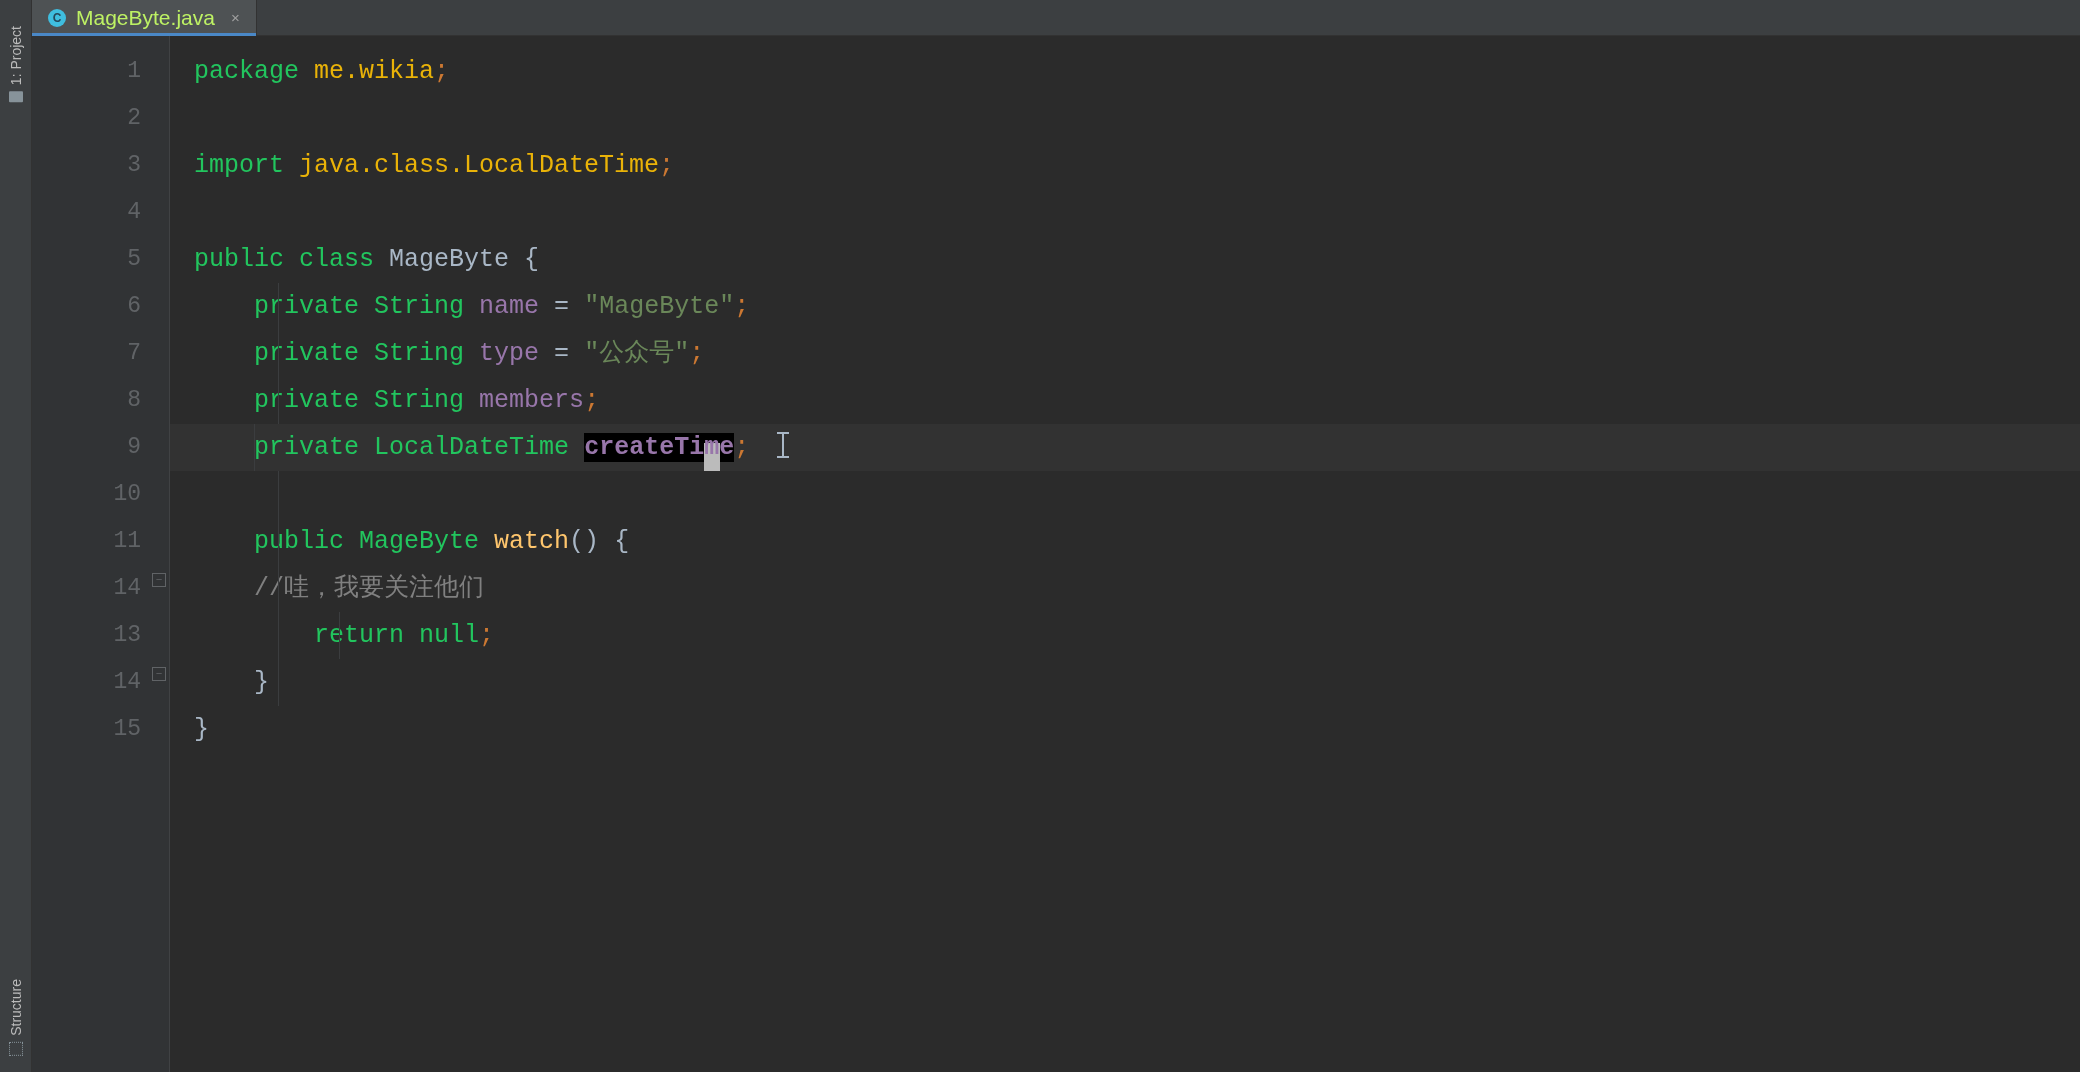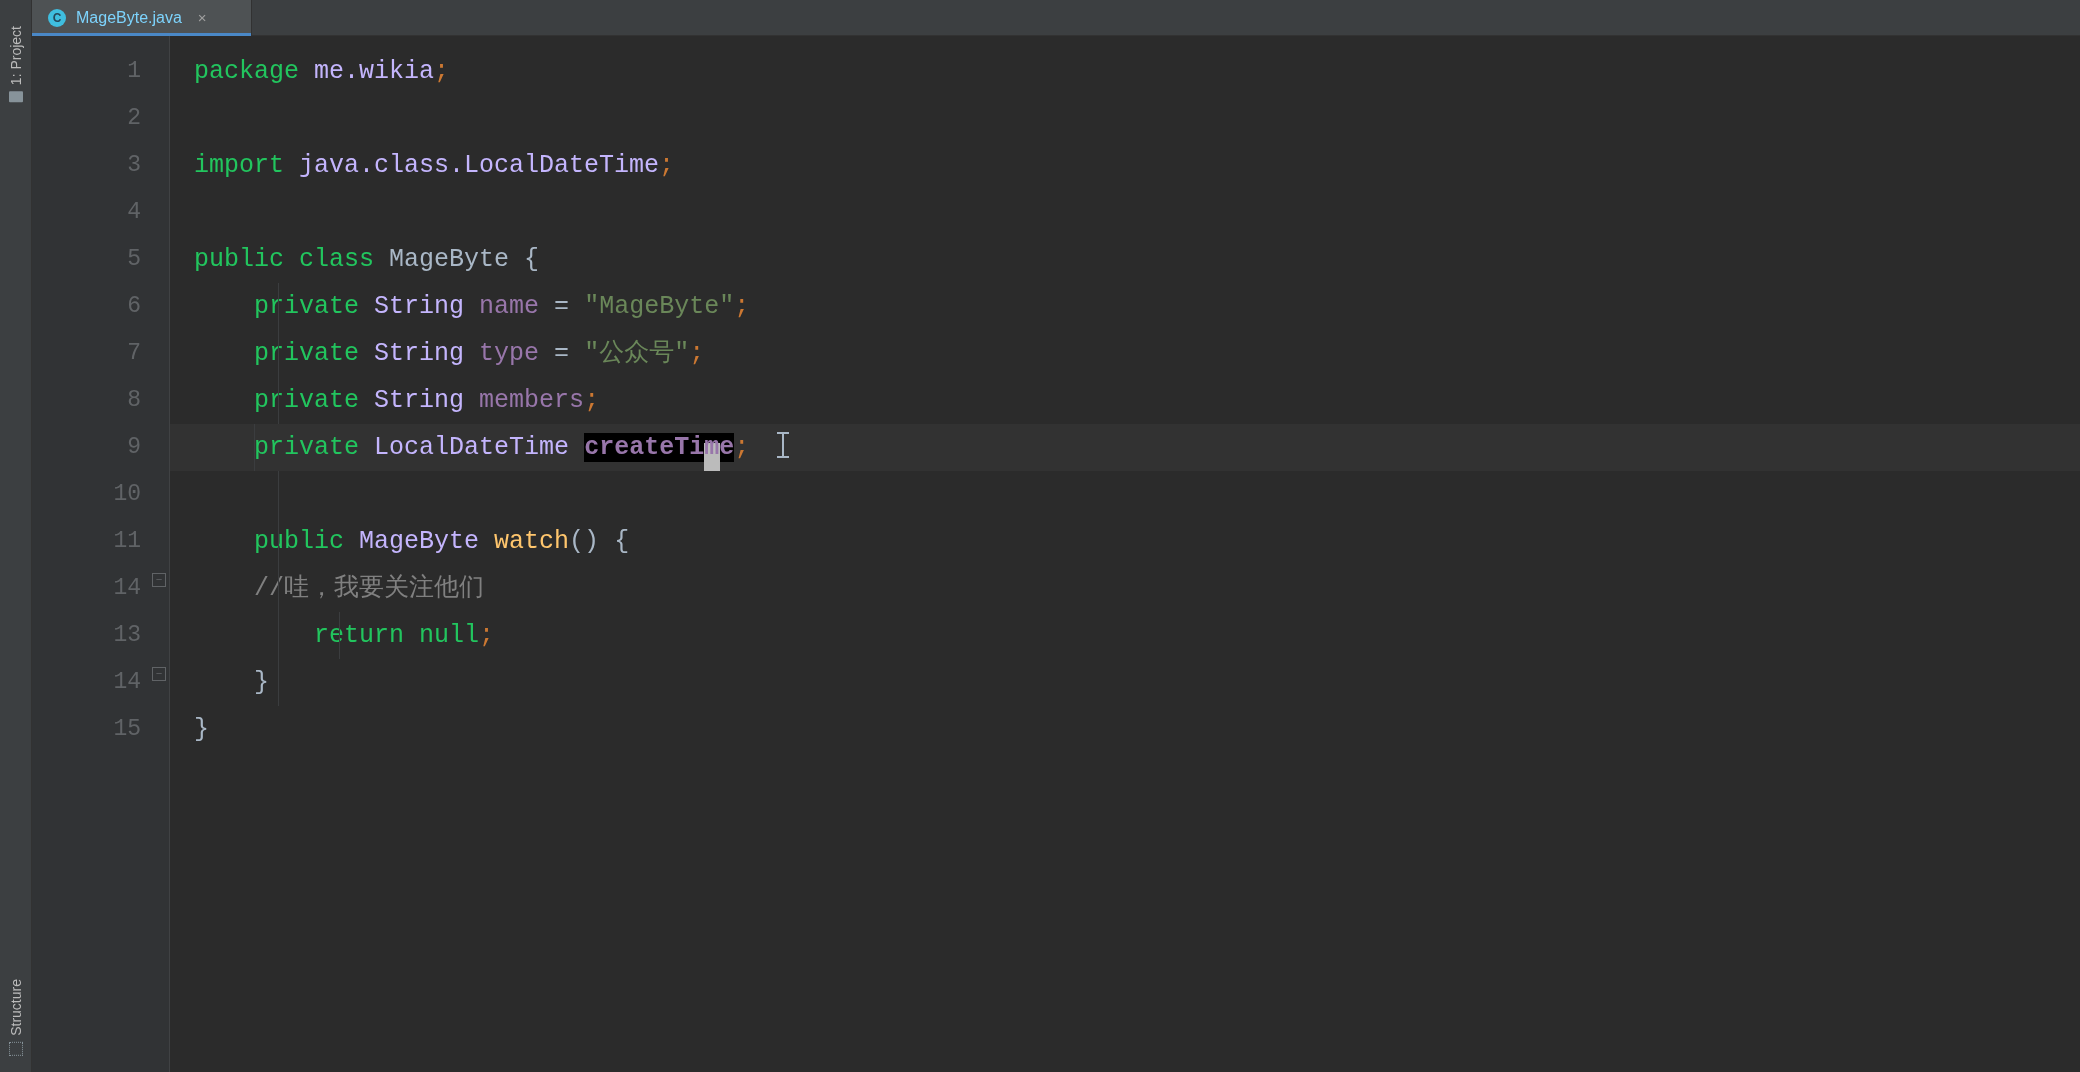--- a/index.html
+++ b/index.html
@@ -76,23 +76,23 @@
 }
 .tab-icon {
   width: 18px; height: 18px;
   border-radius: 50%;
   background: #3fbedf;
   display: flex; align-items:center; justify-content:center;
   font-family: Arial, sans-serif;
   font-size: 12px; font-weight:bold; color:#24485b;
 }
 .tab-label {
-  color: #7dd3fc;
+  color: #bef264;
   font-family: "Segoe UI", Arial, sans-serif;
-  font-size: 16px;
+  font-size: 21px;
 }
 .tab-close {
   color: #a0a0a0; font-size: 15px; margin-left:6px;
   font-family: Arial, sans-serif;
 }
 .editor {
   flex: 1;
   display: flex;
   background: #2b2b2b;
   font-size: 25px;
@@ -123,22 +123,22 @@
 .line { height: 47px; line-height: 47px; white-space: pre; position: relative; }
 .line.hl-current {
   background: #323232;
   margin-left:-24px; padding-left:24px;
 }
 .indent-guide {
   display:inline-block; width:0; height:47px; border-left:1px solid #3b3d3f;
   position:absolute;
 }
 .kw-orange { color: #22c55e; }
-.ident { color: #c4b5fd; }
-.type { color: #c4b5fd; }
+.ident { color: #eab308; }
+.type { color: #22c55e; }
 .semi { color: #cc7832; }
 .classname { color: #a9b7c6; }
 .field { color: #9876aa; }
 .str { color: #6a8759; }
 .comment { color: #808080; font-style: normal; }
 .punct { color: #a9b7c6; }
 .op { color: #a9b7c6; }
 .highlight-green {
   background: #000000;
   font-weight: bold;

